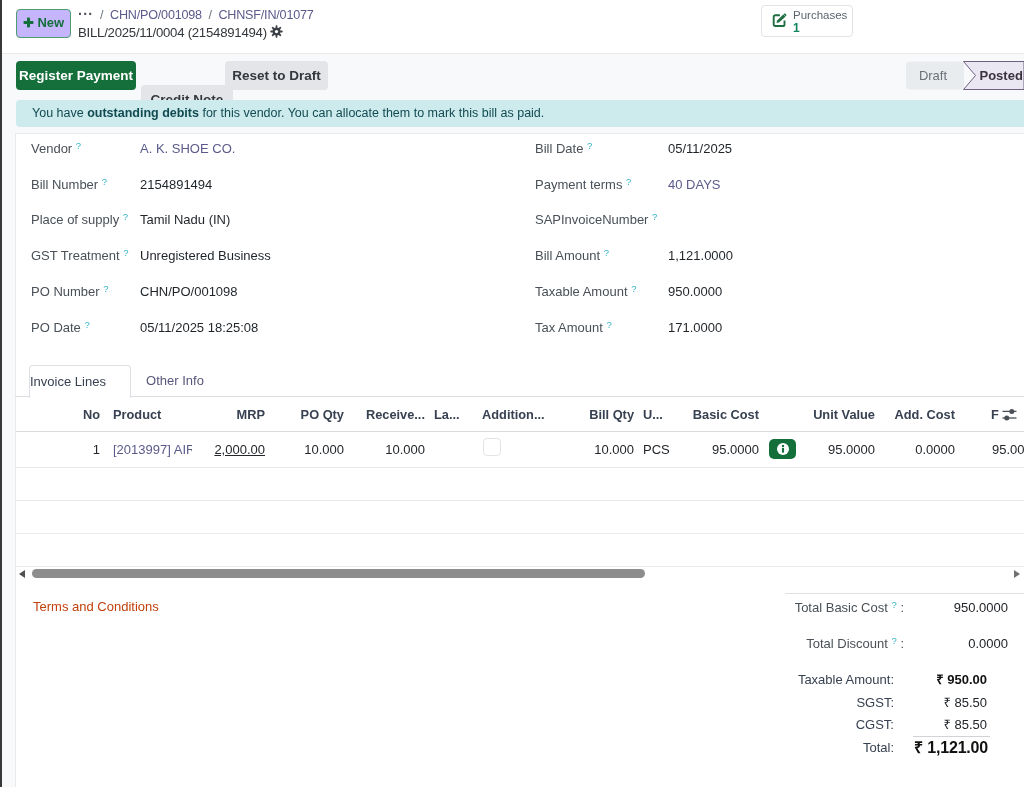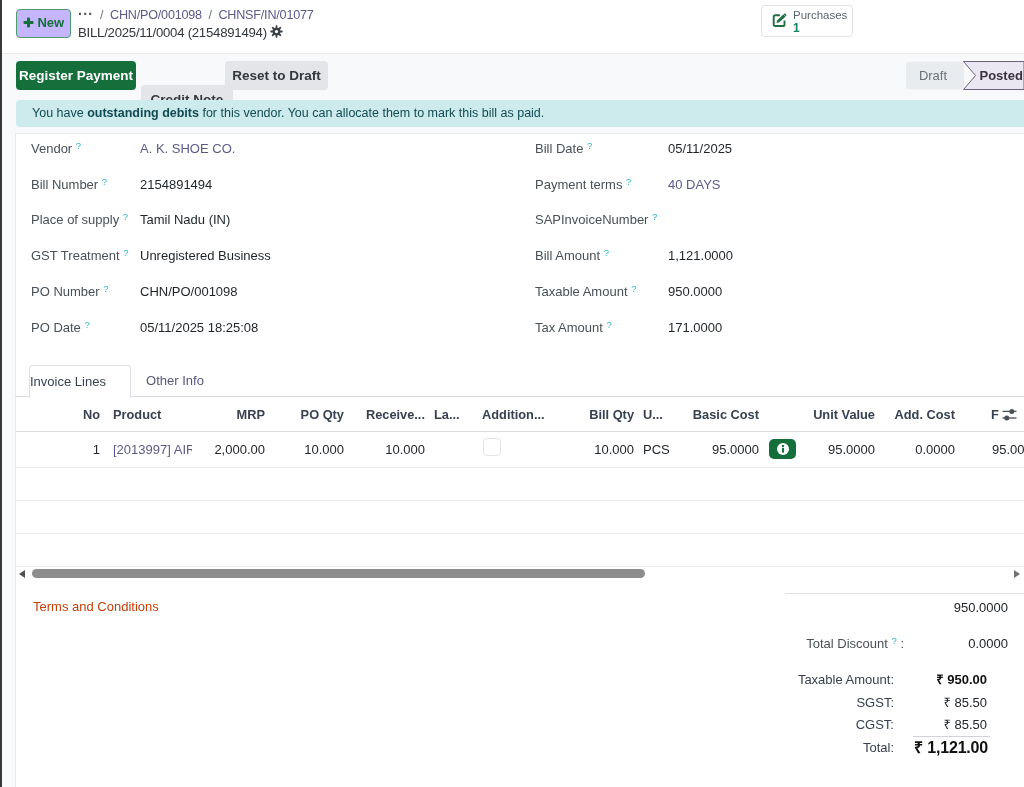--- a/index.html
+++ b/index.html
@@ -135,21 +135,21 @@
       <line x1="0.5" y1="4.4" x2="14.5" y2="4.4"></line>
       <line x1="0.5" y1="11" x2="14.5" y2="11"></line>
     </g>
     <circle cx="9.8" cy="4.4" r="2.5" fill="#4a5056"></circle>
     <circle cx="4.8" cy="11" r="2.5" fill="#4a5056"></circle>
   </svg></div>
   <div class="hline" style="top:431px;background:#d9dcdf;"></div>
 
   <div class="td rt" style="right:924px;left:60px;">1</div>
   <div class="td" style="left:113px;width:79px;overflow:hidden;"><a class="link" href="#">[2013997] AIRMAX</a></div>
-  <div class="td rt" style="right:759px;left:160px;">2,000.00</div>
+  <div class="td rt" style="right:759px;left:160px;text-decoration:underline;">2,000.00</div>
   <div class="td rt" style="right:680px;left:280px;">10.000</div>
   <div class="td rt" style="right:599px;left:360px;">10.000</div>
   <div class="td" style="left:483px;top:438px;width:16px;height:16px;border:1.5px solid #e0e4e7;border-radius:4px;background:#fff;"></div>
   <div class="td rt" style="right:390px;left:560px;">10.000</div>
   <div class="td" style="left:643px;">PCS</div>
   <div class="td rt" style="right:265px;left:680px;">95.0000</div>
   <div id="infobadge" style="position:absolute;left:769px;top:439px;width:27px;height:20px;background:#156f3b;border-radius:5px;">
     <svg width="12" height="12" viewBox="0 0 16 16" style="position:absolute;left:7.5px;top:4px;">
       <circle cx="8" cy="8" r="8" fill="#fff"></circle>
       <rect x="6.6" y="6.6" width="2.8" height="6.2" fill="#156f3b"></rect>
@@ -163,20 +163,21 @@
   <div class="hline" style="top:500px;"></div>
   <div class="hline" style="top:533px;"></div>
   <div class="hline" style="top:566px;"></div>
 
   <div class="abs" style="left:32px;top:569px;width:613px;height:9px;border-radius:5px;background:#8d8d8d;"></div>
   <div class="abs" style="left:19px;top:570px;width:0;height:0;border-top:4px solid transparent;border-bottom:4px solid transparent;border-right:6px solid #505050;"></div>
   <div class="abs" style="left:1014px;top:570px;width:0;height:0;border-top:4px solid transparent;border-bottom:4px solid transparent;border-left:6px solid #707070;"></div>
 
   <div class="abs" style="left:33px;top:599px;color:#c2410c;">Terms and Conditions</div>
   <div class="abs" style="left:785px;top:593px;width:239px;height:1px;background:#dfe2e5;"></div>
+  <div class="tlab rt" style="left:700px;right:120px;top:599px;">Total Basic Cost <sup class="q">?</sup> :</div>
   <div class="tval rt" style="left:860px;right:16px;top:599px;">950.0000</div>
   <div class="tlab rt" style="left:700px;right:120px;top:635px;">Total Discount <sup class="q">?</sup> :</div>
   <div class="tval rt" style="left:860px;right:16px;top:635px;">0.0000</div>
   <div class="tlab rt" style="left:700px;right:130px;top:671px;color:#374151;">Taxable Amount:</div>
   <div class="tval rt" style="left:860px;right:37px;top:671px;font-weight:700;color:#111;">₹&nbsp;950.00</div>
   <div class="tlab rt" style="left:700px;right:130px;top:694px;color:#374151;">SGST:</div>
   <div class="tval rt" style="left:860px;right:37px;top:694px;">₹&nbsp;85.50</div>
   <div class="tlab rt" style="left:700px;right:130px;top:716px;color:#374151;">CGST:</div>
   <div class="tval rt" style="left:860px;right:37px;top:716px;">₹&nbsp;85.50</div>
   <div class="abs" style="left:913px;top:736px;width:77px;height:1px;background:#d0d4d8;"></div>

